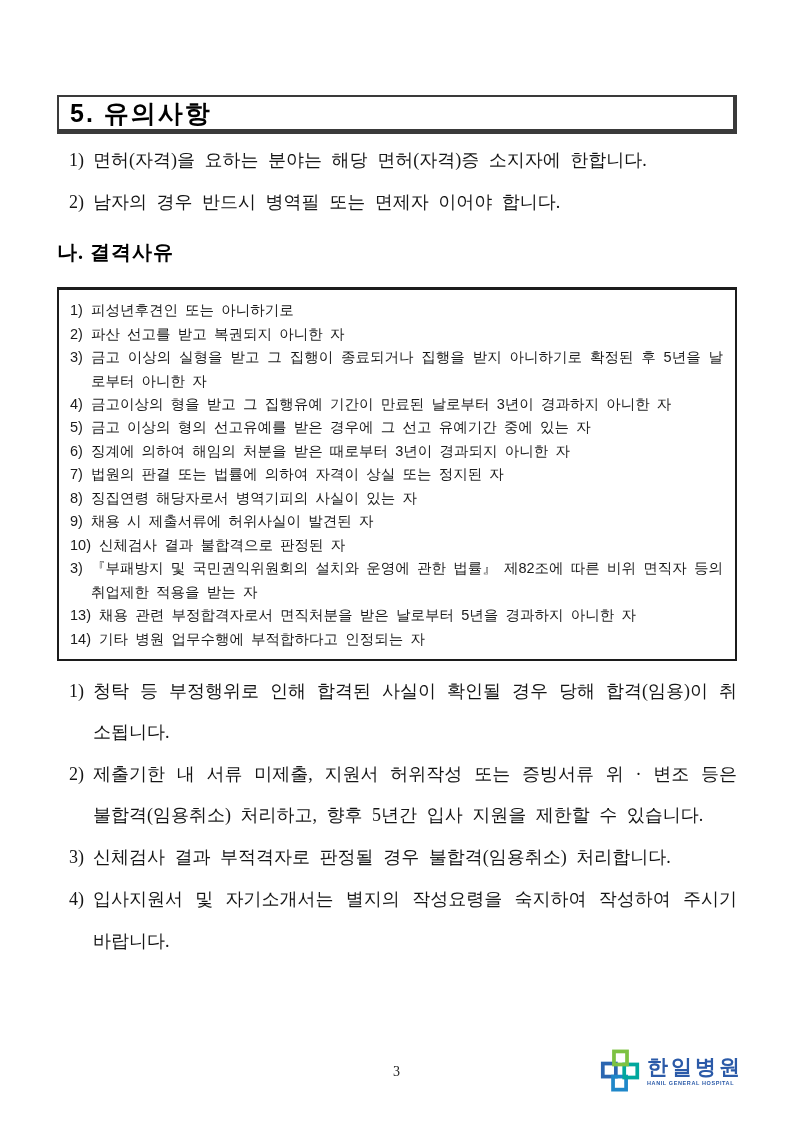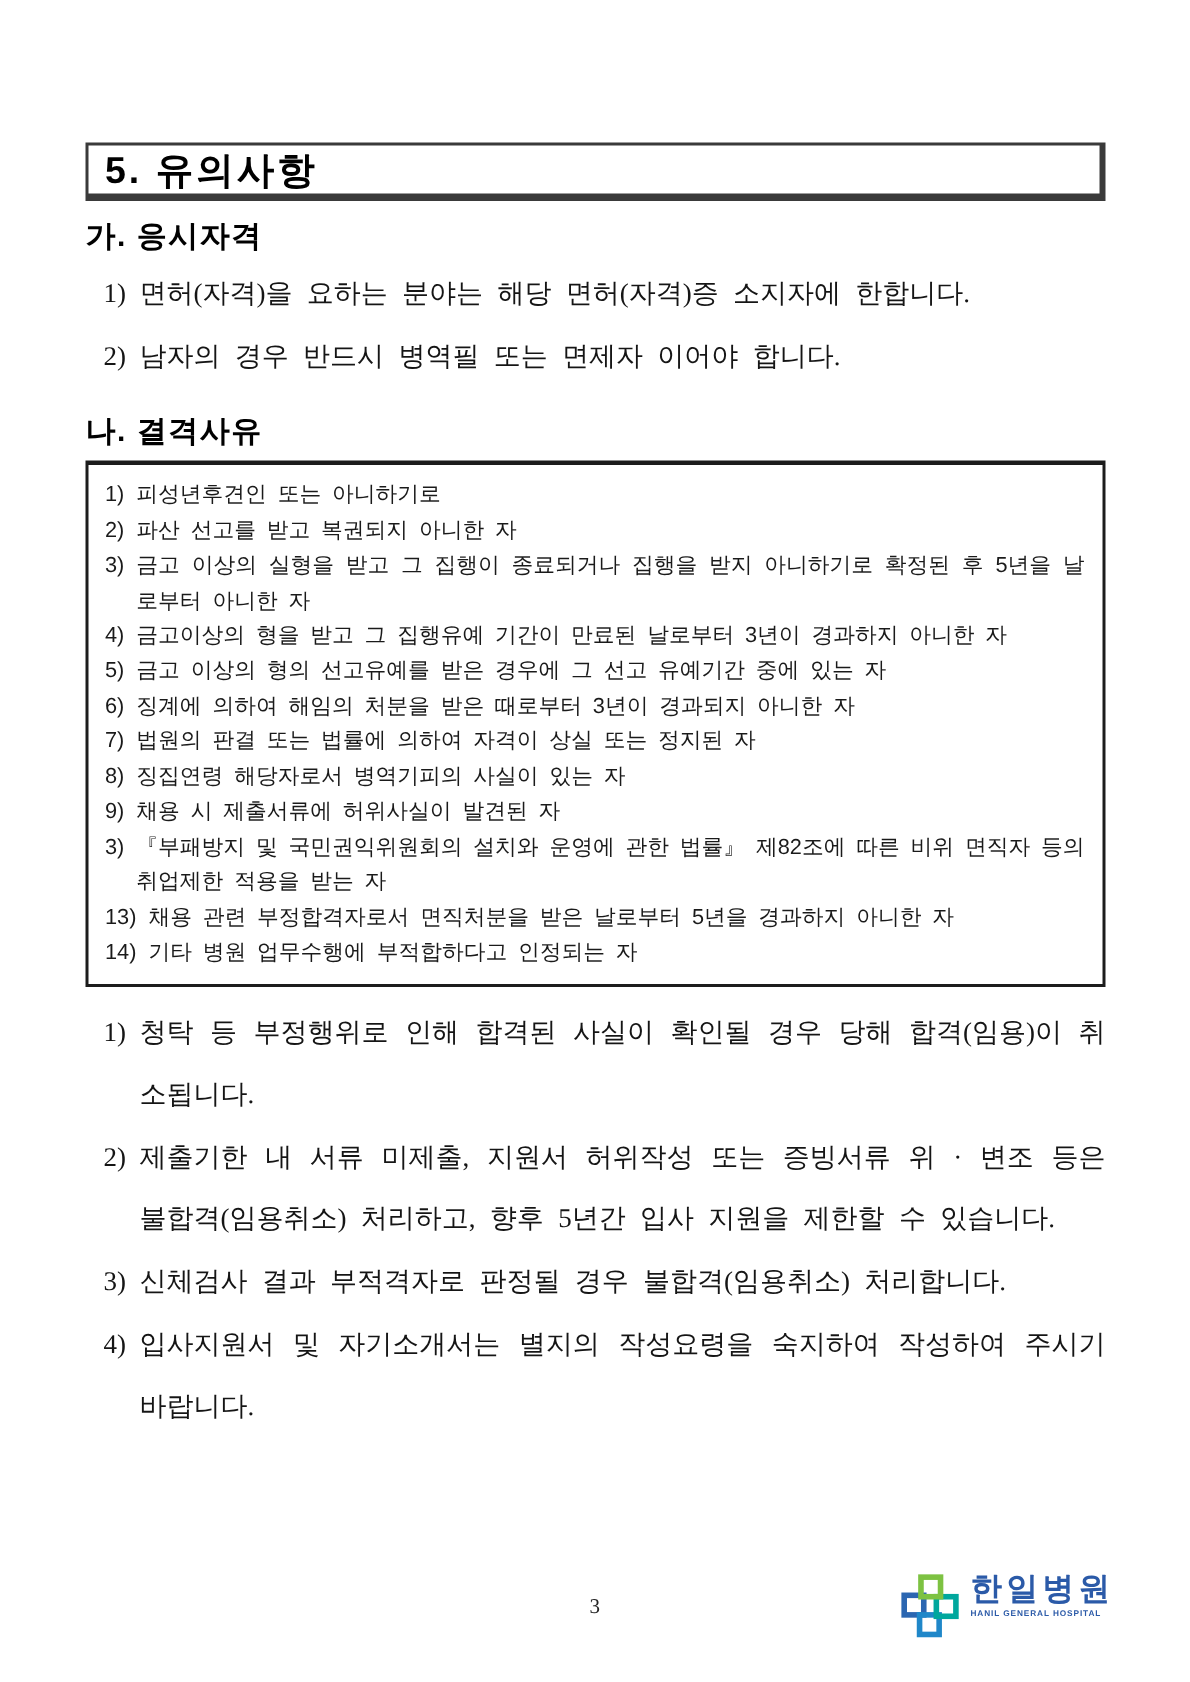--- a/index.html
+++ b/index.html
@@ -40,21 +40,21 @@
 
   
   .sec-heading {
     font-family: "Liberation Sans", "DejaVu Sans", sans-serif;
     font-weight: 800;
     font-size: 20px;
     letter-spacing: 1px;
     color: #000;
     margin: 10px 0 4px 0;
   }
-  .sec-heading.tight { margin-top: 16px; margin-bottom: 6px; }
+  .sec-heading.tight { margin-top: 16px; margin-bottom: 21px; font-family: Liberation Serif, serif; }
 
   
   .flow-items { margin-left: 12px; }
   .flow-item {
     display: flex;
     font-size: 18px;
     line-height: 2.28;
     word-spacing: 0.28em;
     margin-bottom: 1px;
   }
@@ -86,21 +86,21 @@
     bottom: 41px;
     text-align: center;
     font-size: 14px;
     color: #222;
   }
   .logo {
     position: absolute;
     right: 50px;
     bottom: 28px;
     display: flex;
-    align-items: flex-start;
+    align-items: center;
     gap: 6px;
   }
   .logo-text-col { display: flex; flex-direction: column; }
   .logo-korean {
     font-family: "Liberation Sans", "DejaVu Sans", sans-serif;
     font-weight: 800;
     font-size: 21px;
     letter-spacing: 3px;
     line-height: 1.05;
   }
@@ -114,21 +114,20 @@
 </style>
 </head>
 <body>
 
 <div class="page">
 
   <div class="title-box">
     <span class="title-text">5. 유의사항</span>
   </div>
 
-  <div class="sec-heading">가. 응시자격</div>
   <div class="flow-items">
 
       <div class="flow-item">
         <span class="num">1)</span>
         <span class="txt">면허(자격)을 요하는 분야는 해당 면허(자격)증 소지자에 한합니다.</span>
       </div>
 
       <div class="flow-item">
         <span class="num">2)</span>
         <span class="txt">남자의 경우 반드시 병역필 또는 면제자 이어야 합니다.</span>
@@ -176,20 +175,24 @@
       <div class="rule-item">
         <span class="num">8)</span>
         <span class="txt">징집연령 해당자로서 병역기피의 사실이 있는 자</span>
       </div>
 
       <div class="rule-item">
         <span class="num">9)</span>
         <span class="txt">채용 시 제출서류에 허위사실이 발견된 자</span>
       </div>
 
+      <div class="rule-item">
+        <span class="num">10)</span>
+        <span class="txt">신체검사 결과 불합격으로 판정된 자</span>
+      </div>
 
 
       <div class="rule-item">
         <span class="num">3)</span>
         <span class="txt">『부패방지 및 국민권익위원회의 설치와 운영에 관한 법률』 제82조에 따른 비위 면직자 등의 취업제한 적용을 받는 자</span>
       </div>
 
       <div class="rule-item">
         <span class="num">13)</span>
         <span class="txt">채용 관련 부정합격자로서 면직처분을 받은 날로부터 5년을 경과하지 아니한 자</span>

